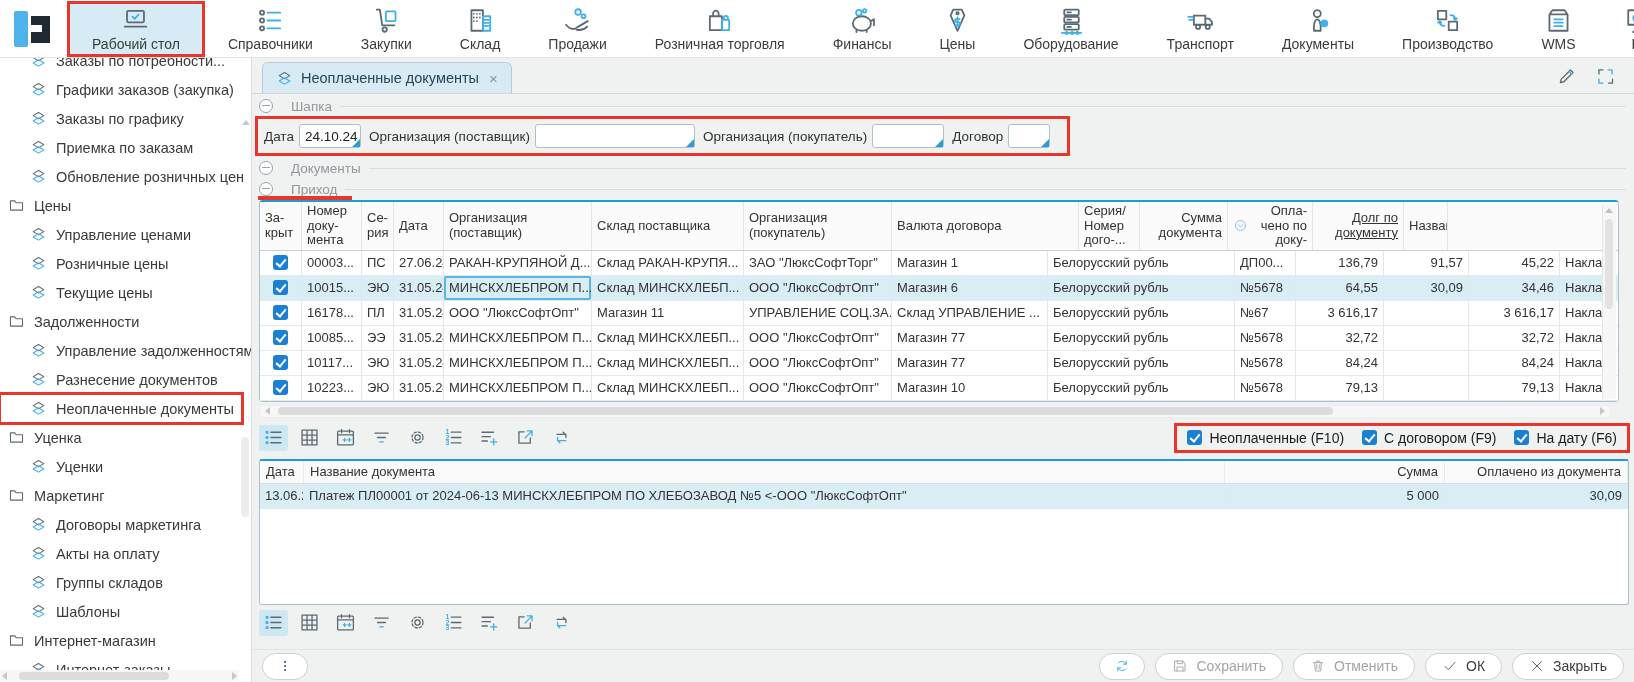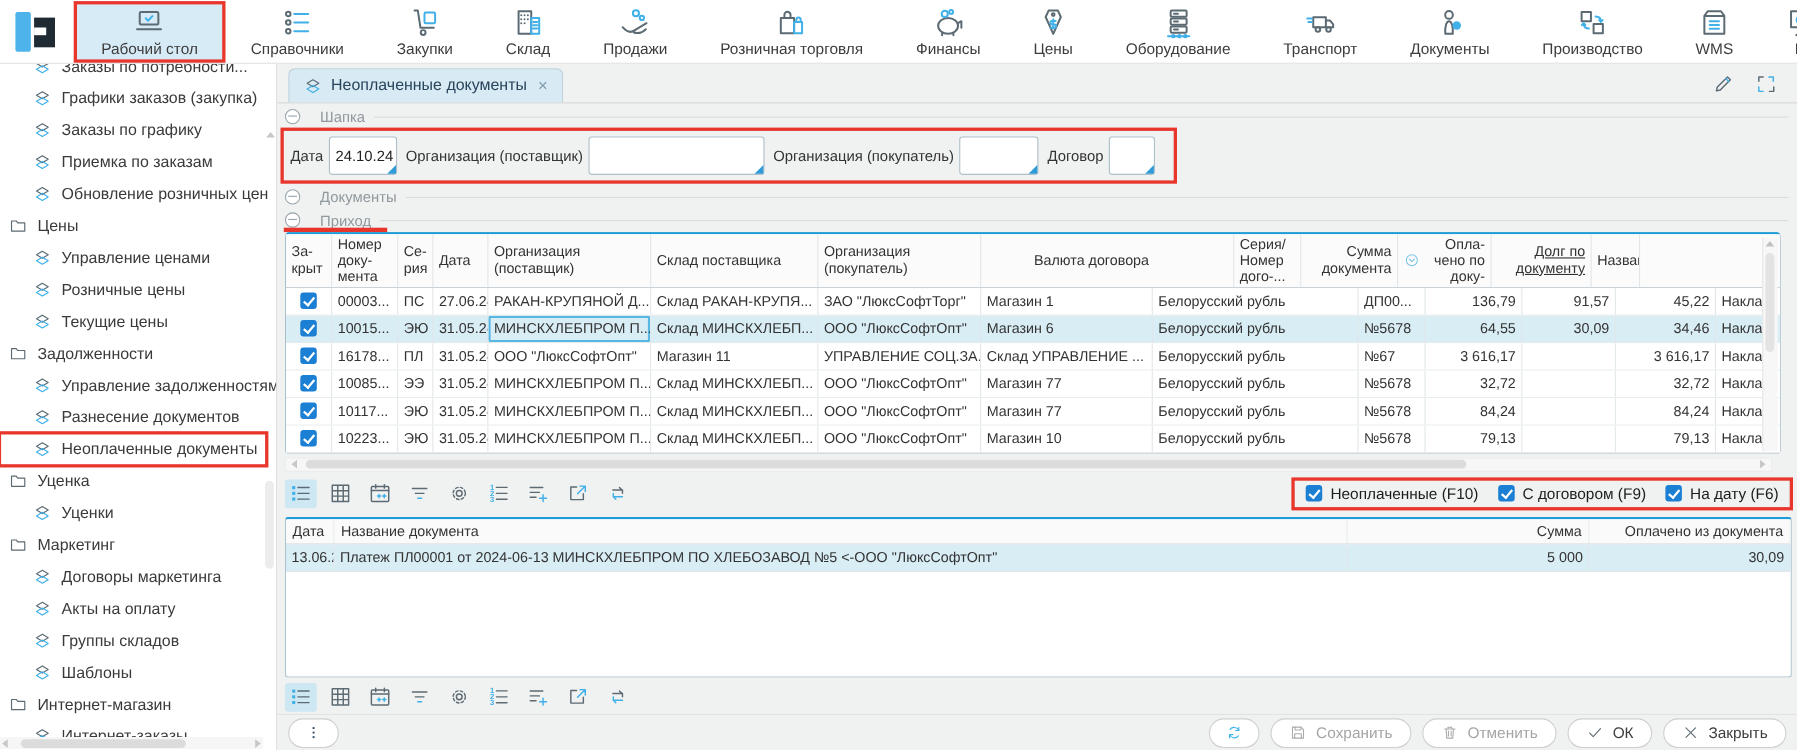--- a/index.html
+++ b/index.html
@@ -54,21 +54,21 @@
   .tab-actions svg{width:21px;height:21px}
   .legend{display:flex;align-items:center;height:18px;margin:3px 8px 0 7px;color:#90999e;font-size:13.5px;position:relative}
   .legend .ltext{margin-left:18px}
   .legend::after{content:"";flex:1;border-top:1px solid #dcdcdc;margin-left:8px}
   .ci{width:12px;height:12px;border:1px solid #98a5ab;border-radius:50%;position:relative;flex:none;background:#fff}
   .ci::after{content:"";position:absolute;left:2px;right:2px;top:5px;border-top:1px solid #98a5ab}
   .red-underline{position:absolute;left:-1px;top:16px;width:94px;height:4px;background:#e8362d}
   
   .fields-row{display:flex;align-items:center;width:max-content;border:3px solid #e8362d;padding:5px 12px 5px 3px;margin:1px 0 0 3px}
   .flabel{font-size:13.5px;color:#333;white-space:nowrap;margin-left:3px}
-  .tinput{display:inline-flex;align-items:center;height:35px;background:#fff;border:1px solid #afc0c9;border-radius:3px;padding:0 5px;font-size:13.5px;color:#222;position:relative;margin:0 5px;box-sizing:border-box}
+  .tinput{display:inline-flex;align-items:center;height:24px;background:#fff;border:1px solid #afc0c9;border-radius:3px;padding:0 5px;font-size:13.5px;color:#222;position:relative;margin:0 5px;box-sizing:border-box}
   .tinput::after{content:"";position:absolute;right:0;bottom:0;border-left:8px solid transparent;border-bottom:8px solid #2e9bd6}
   .w-date{width:62px}.w-sup{width:160px}.w-buy{width:72px}.w-con{width:42px}
   
   .itable{position:relative;margin:2px 0 0 7px;width:1360px;background:#fff;border:1px solid #a9bfca;border-top:2px solid #1e9cd7;border-radius:4px;box-sizing:border-box}
   .ithead{display:flex;min-height:46px;background:#fbfbfb;border-bottom:1px solid #c5ced3}
   .th{box-sizing:border-box;flex:none;padding:2px 5px;font-size:13px;color:#333;display:flex;align-items:center;border-right:1px solid #e2e7ea;line-height:1.12;overflow:hidden}
   .th.num{text-align:right}
   .sorticon{margin-right:3px;flex:none}
   .sorticon svg{width:15px;height:15px}
   .tr{display:flex;height:24px;border-bottom:1px solid #e6eaec;background:#fff}
@@ -628,21 +628,21 @@
         </div>
         <div class="th" style="width: 148px;">
           <span>Организация (поставщик)</span>
         </div>
         <div class="th" style="width: 152px;">
           <span>Склад поставщика</span>
         </div>
         <div class="th" style="width: 148px;">
           <span>Организация (покупатель)</span>
         </div>
-        <div class="th" style="width: 187px; margin-left: 43px;">
+        <div class="th" style="width: 187px;">
           <span>Валюта договора</span>
         </div>
         <div class="th" style="width: 61px;">
           <span>Серия/ Номер дого-...</span>
         </div>
         <div class="th num" style="width: 88px;">
           <span>Сумма документа</span>
         </div>
         <div class="th num" style="width: 85px;">
           <span class="sorticon">

